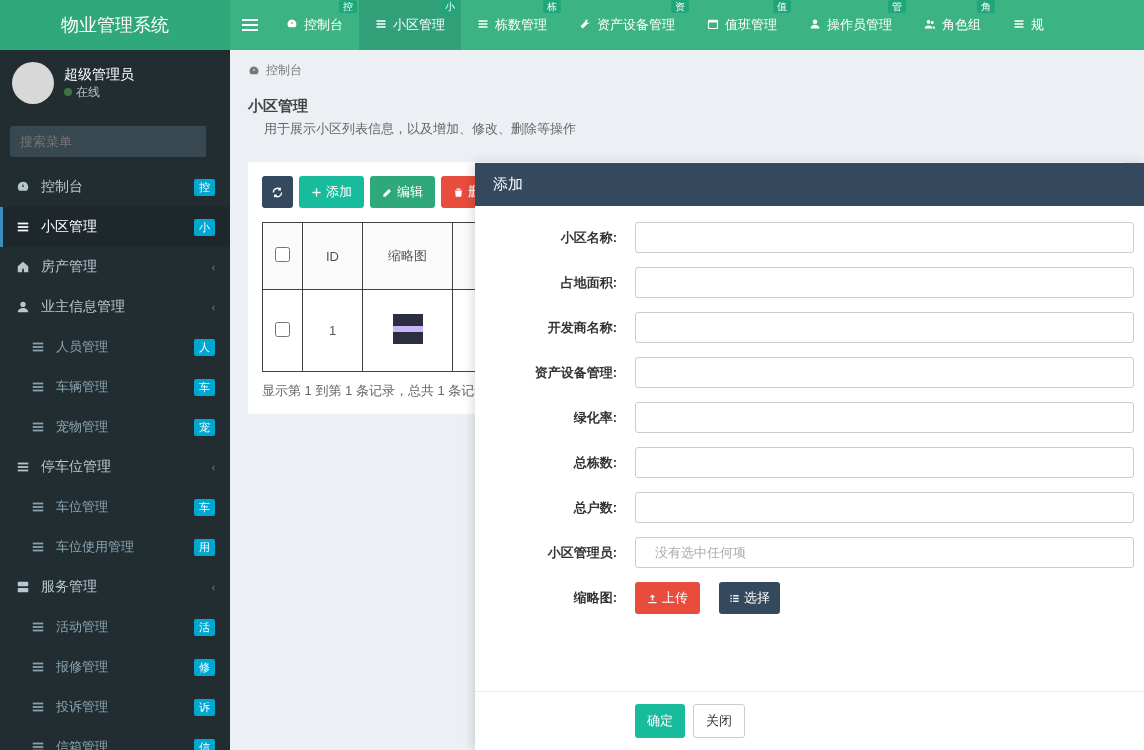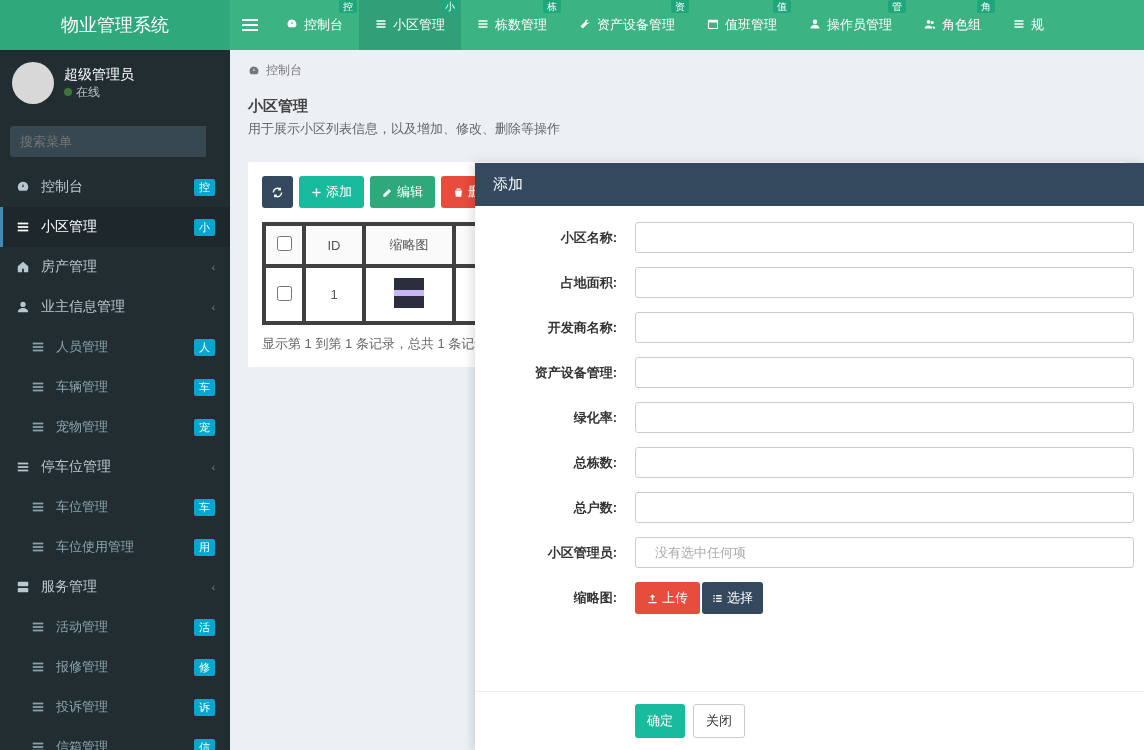--- a/index.html
+++ b/index.html
@@ -36,47 +36,47 @@
     .menu .sub a { padding-left: 30px; font-size: 13px; color: #8aa4af; }
     .menu .badge-r { margin-left: auto; background: #00a7d0; color: #fff; font-size: 11px; padding: 1px 5px; border-radius: 2px; }
     .menu .caret-r { margin-left: auto; font-size: 10px; color: #888; }
     
     
     .main { position: absolute; left: 230px; right: 0; top: 50px; bottom: 0; background: #ecf0f5; overflow: hidden; }
     .breadcrumb { padding: 12px 18px; color: #777; font-size: 12px; display: flex; align-items: center; gap: 6px; }
     .breadcrumb svg { width: 12px; height: 12px; }
     .page-header { padding: 6px 18px 14px; }
     .page-header h1 { font-size: 15px; font-weight: 600; color: #444; margin-bottom: 4px; }
-    .page-header p { font-size: 13px; color: #666; }
+    .page-header p { font-size: 13px; color: #666; margin-left: 16px; }
     .content-box { background: #fff; margin: 10px 18px; padding: 14px; border-radius: 2px; }
     .toolbar { display: flex; gap: 6px; margin-bottom: 14px; }
     .btn { border: none; padding: 7px 12px; font-size: 13px; border-radius: 3px; cursor: pointer; display: inline-flex; align-items: center; gap: 4px; }
     .btn svg { width: 11px; height: 11px; }
     .btn-dark { background: #34495e; color: #fff; padding: 7px 10px; }
     .btn-green { background: #18bc9c; color: #fff; }
     .btn-green2 { background: #2fa97c; color: #fff; }
     .btn-red { background: #e74c3c; color: #fff; }
     .btn-default { background: #fff; border: 1px solid #ccc; color: #333; }
     table { border-collapse: collapse; width: 100%; }
-    th, td { border: 4px solid #404040; padding: 10px 8px; text-align: center; font-size: 13px; color: #555; }
+    th, td { border: 1px solid #404040; padding: 24px 8px; text-align: center; font-size: 13px; color: #555; }
     th { background: #fafafa; font-weight: 400; }
     .thumb { width: 30px; height: 30px; background: linear-gradient(#2a2e3f 0 40%,#c7b5f5 40% 60%,#2a2e3f 60%); display: inline-block; }
     .table-footer { margin-top: 10px; font-size: 13px; color: #666; }
     input[type=checkbox] { width: 15px; height: 15px; }
     
     
     .modal { position: absolute; top: 163px; left: 475px; right: 0; bottom: 0; background: #fff; box-shadow: -2px 0 10px rgba(0,0,0,.15); display: flex; flex-direction: column; }
     .modal-header { background: #34495e; color: #fff; padding: 12px 18px; font-size: 15px; }
     .modal-body { flex: 1; overflow-y: auto; padding: 16px 0; }
     .form-row { display: flex; align-items: center; margin-bottom: 14px; }
     .form-row label { width: 160px; text-align: right; padding-right: 18px; color: #333; font-size: 13px; font-weight: bold; }
     .form-row .field { flex: 1; padding-right: 10px; }
     .form-row input[type=text] { width: 100%; border: 1px solid #ccc; padding: 7px 19px; font-size: 13px; border-radius: 3px; }
     .form-row input[type=text]::placeholder { color: #aaa; }
-    .upload-row { display: flex; gap: 2px; }
+    .upload-row { display: flex; gap: 19px; }
     .modal-footer { border-top: 1px solid #eee; padding: 12px 0 12px 160px; display: flex; gap: 8px; }
     
     ::-webkit-scrollbar { width: 6px; }
     ::-webkit-scrollbar-thumb { background: #aaa; }
   </style>
 </head>
 <body>
 
 <div class="header">
   <div class="logo">物业管理系统</div>

